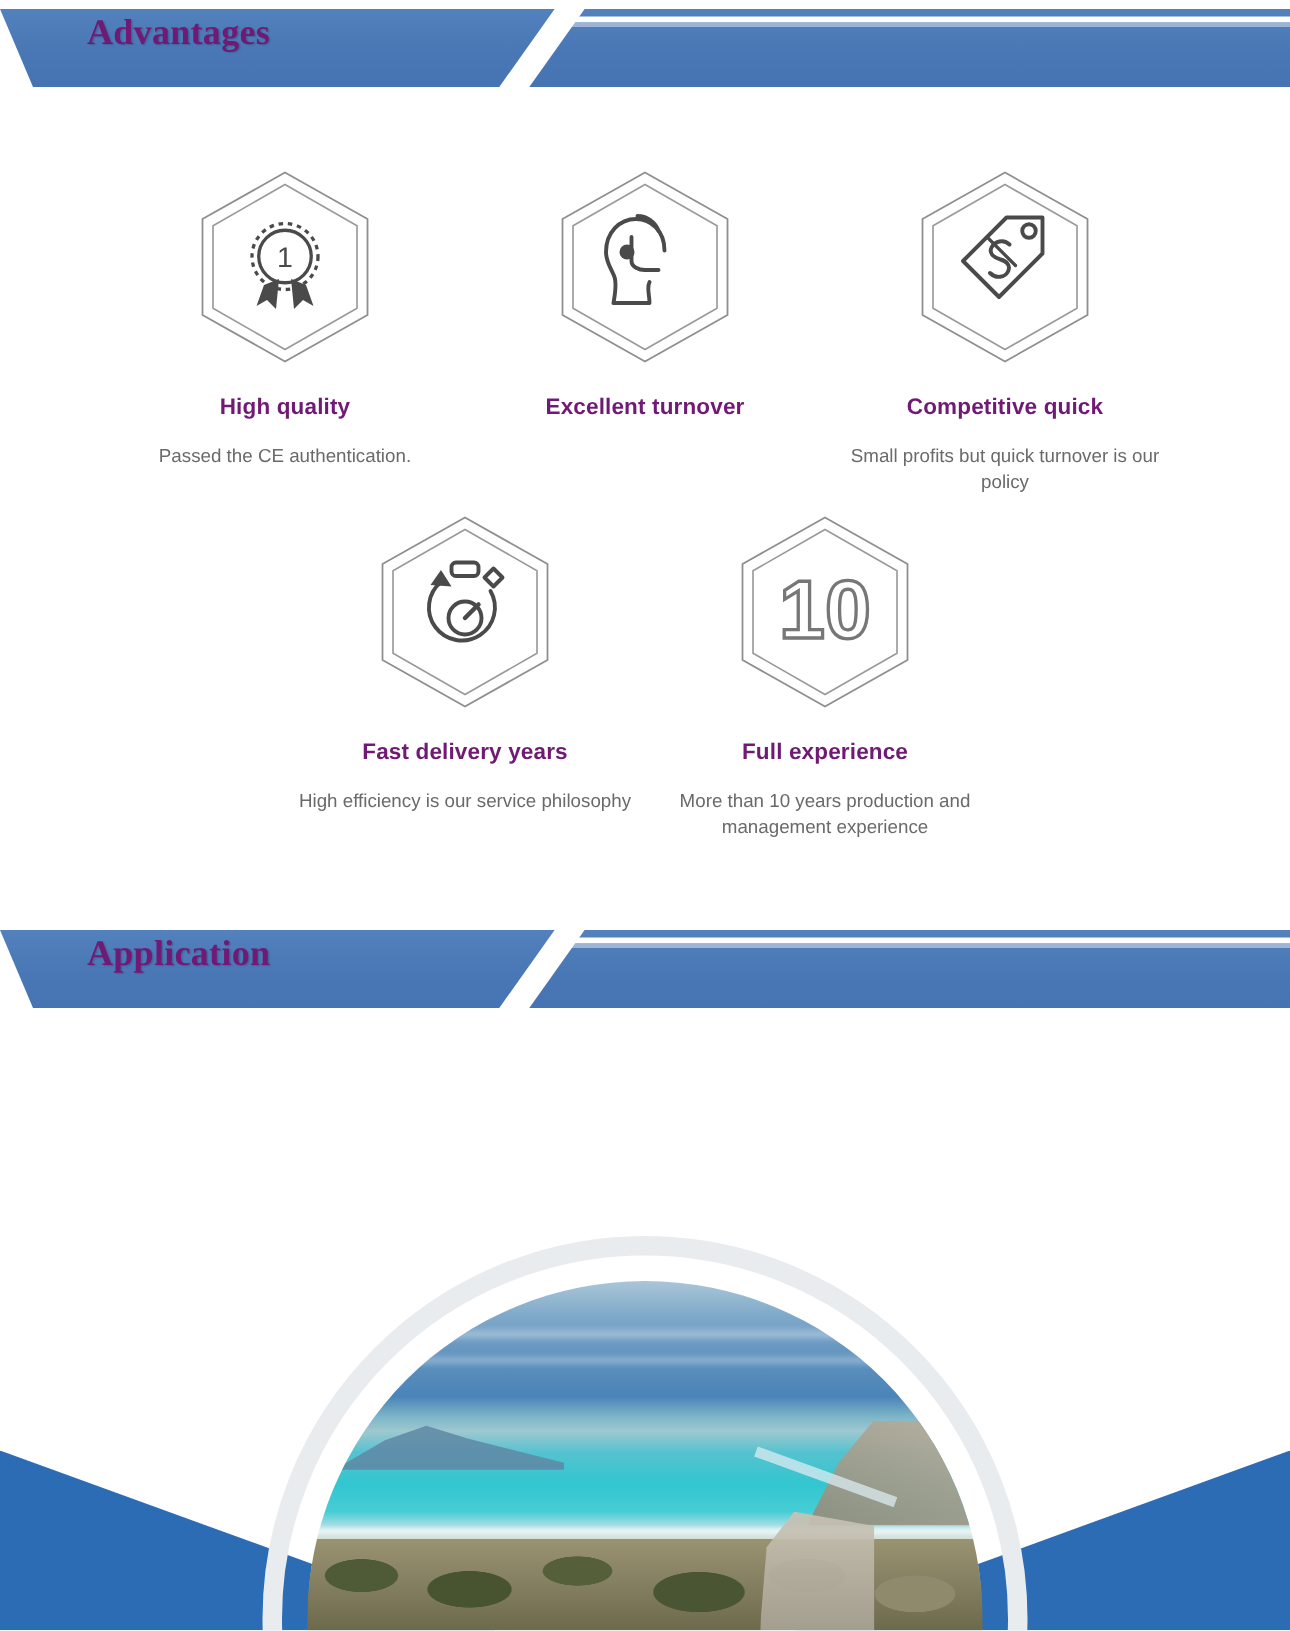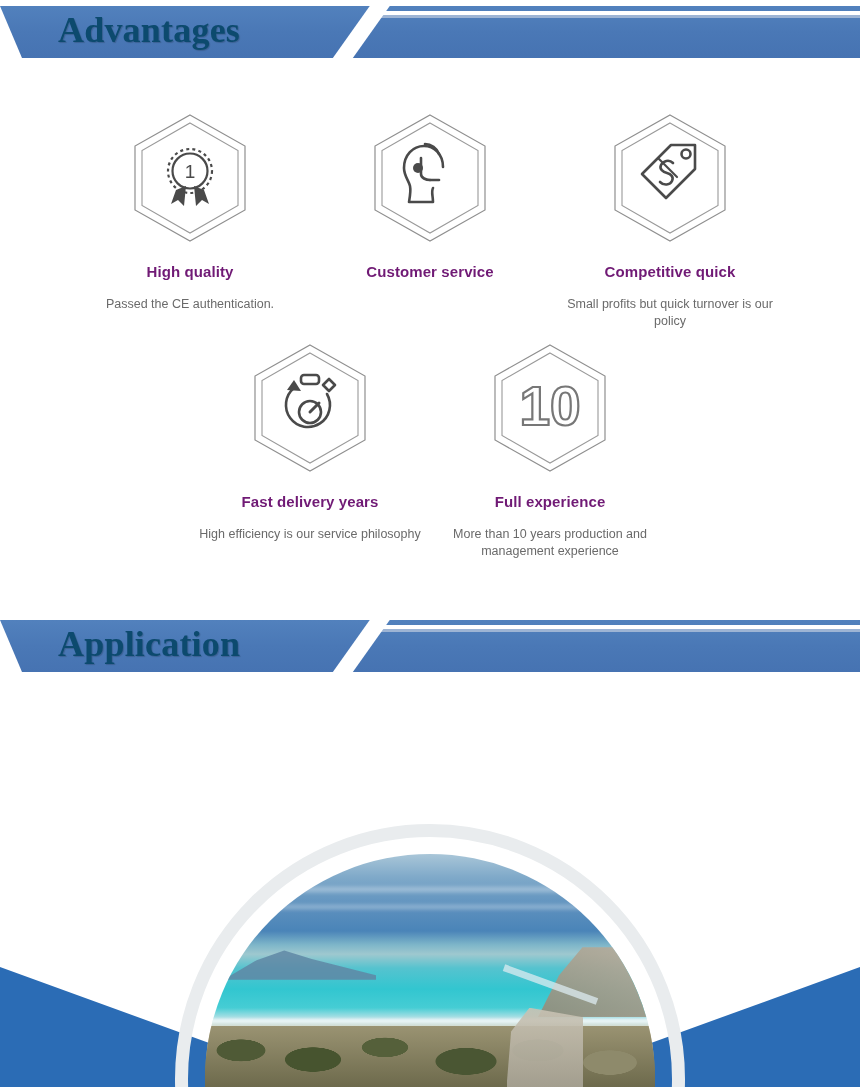--- a/index.html
+++ b/index.html
@@ -30,21 +30,21 @@
   .banner .topline2 {
     position: absolute; top: 15px; left: 372px; right: 0; height: 3px;
     background: #9db4d4;
   }
   .banner .btm-white {
     position: absolute; left: 0; bottom: 0; width: 860px; height: 4px; background: #ffffff;
   }
   .banner .title {
     position: absolute; left: 58px; top: 9px;
     font-family: "Liberation Serif", serif;
-    font-weight: bold; font-size: 36px; color: #0c4a6e;
+    font-weight: bold; font-size: 24px; color: #701a75;
     letter-spacing: .2px;
     text-shadow: 1px 1px 1px rgba(0,0,0,.18);
     z-index: 5;
   }
 
   
   .advantages { position: relative; width: 860px; height: 552px; background: #fff; }
   .adv-row { display: flex; justify-content: center; }
   .adv-row.r1 { padding-top: 50px; }
   .adv-row.r2 { padding-top: 12px; }
@@ -193,21 +193,21 @@
               <g stroke="#4a4a4a" stroke-width="2.6" fill="none" stroke-linecap="round" stroke-linejoin="round">
                 <path d="M74,55 C74,42 65,34 55,34 C44,34 35,43 35,56 C35,64 40,69 41,74 C42,79 41,84 40,90 L64,90 C64,84 62,80 64,76"></path>
                 <path d="M56,32 C62,32 68,36 70,42"></path>
                 <path d="M52,46 L52,62 C52,66 57,68 61,68"></path>
                 <path d="M61,68 L70,68"></path>
               </g>
               <circle cx="49" cy="56" r="5" fill="#4a4a4a"></circle>
             </svg>
           </div>
         </div>
-        <div class="adv-title">Customer service</div>
+        <div class="adv-title">Excellent turnover</div>
       </div>
 
       <div class="adv-item">
         <div class="hexwrap">
           <div class="hex">
             <svg width="122" height="132" viewBox="0 0 122 132" fill="none">
               <polygon points="61,3 116,34 116,98 61,129 6,98 6,34" stroke="#8f8f8f" stroke-width="1.2" fill="none"></polygon>
               <polygon points="61,11 109,38.5 109,93.5 61,121 13,93.5 13,38.5" stroke="#9a9a9a" stroke-width="1.1" fill="none"></polygon>
               <g stroke="#4a4a4a" stroke-width="2.6" fill="none" stroke-linejoin="round" stroke-linecap="round">
                 <path d="M33,62 L62,33 L86,33 L86,57 L57,86 Z"></path>

